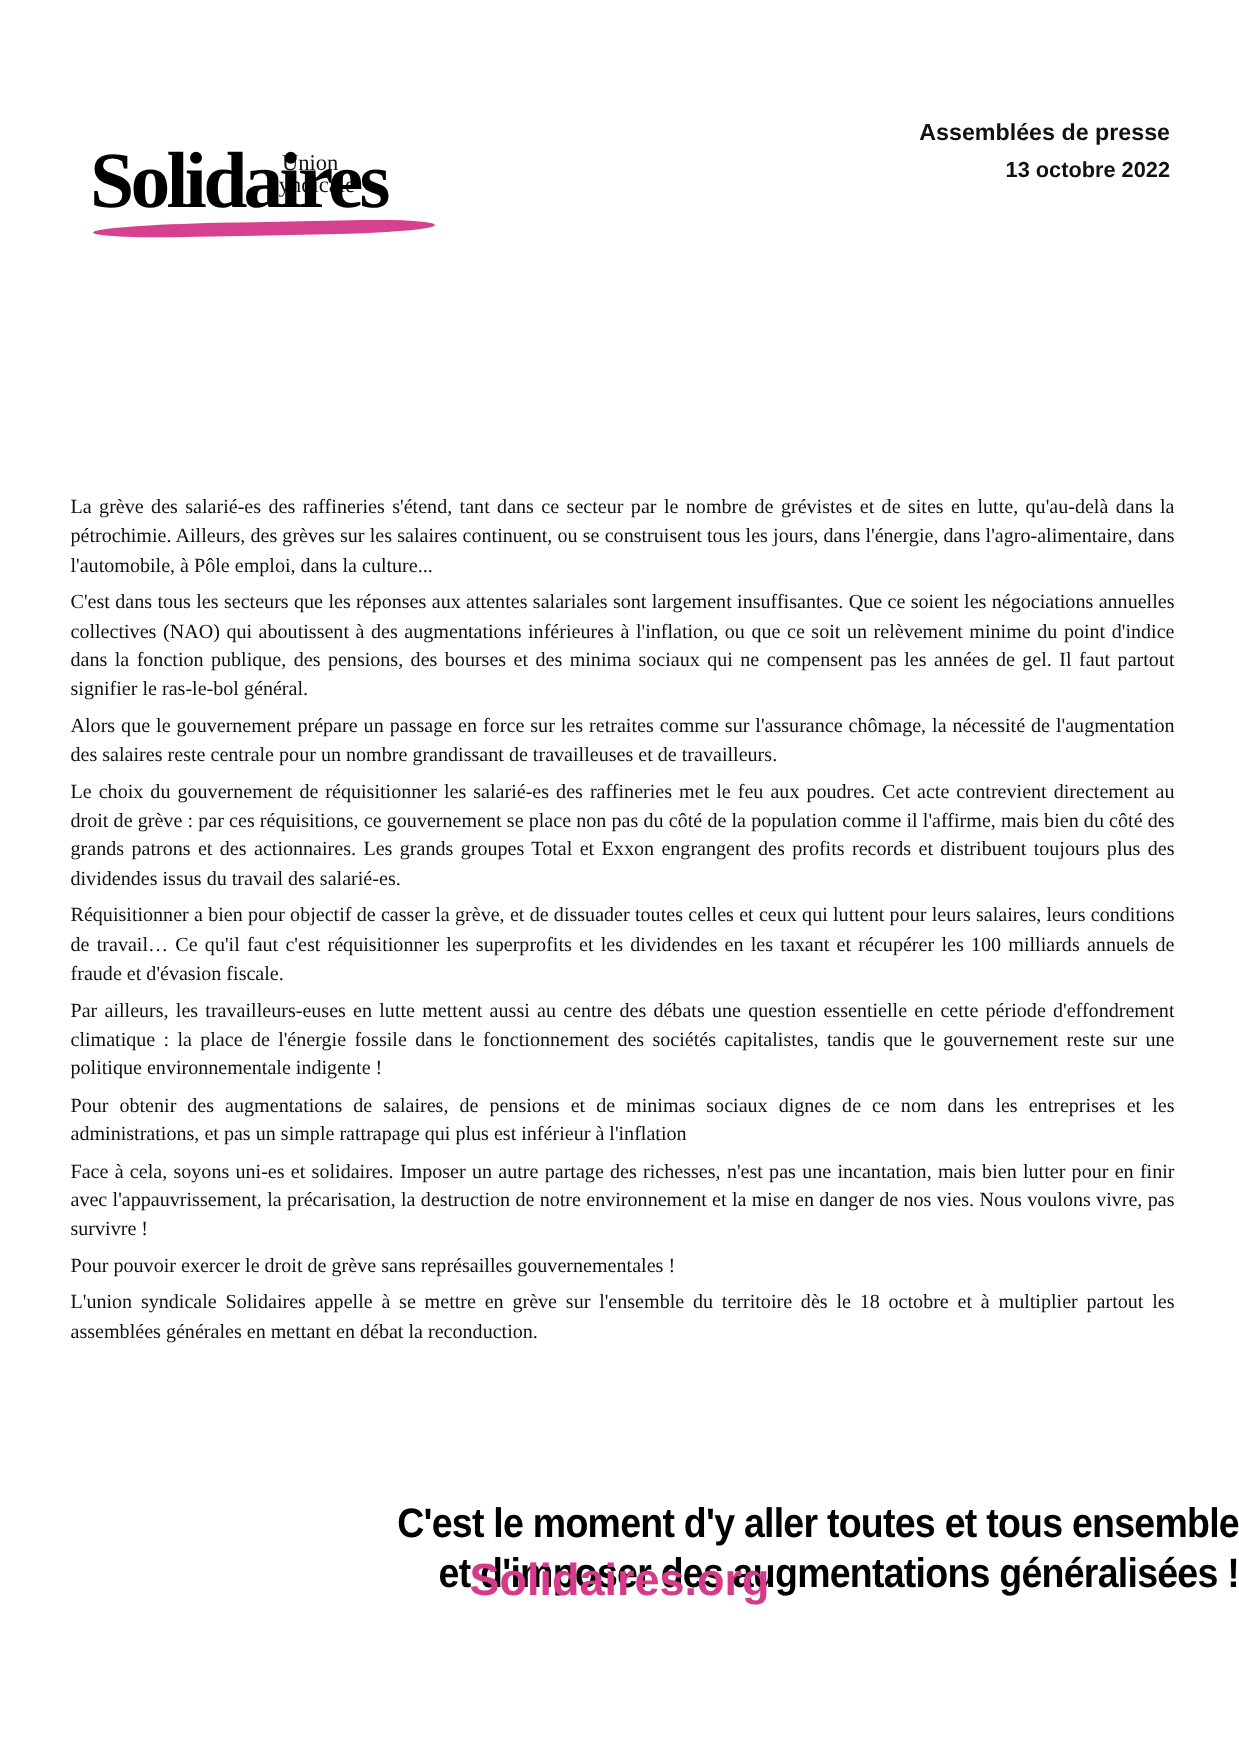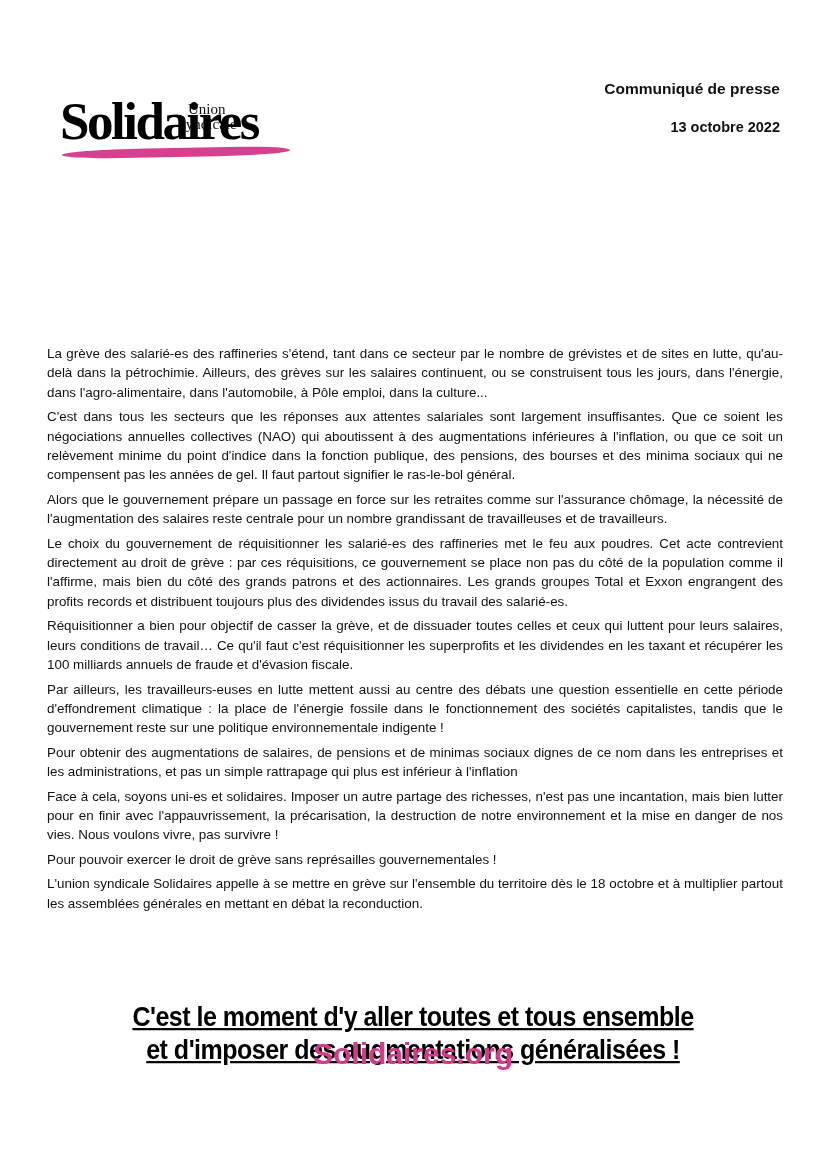--- a/index.html
+++ b/index.html
@@ -69,21 +69,21 @@
     background: #d6418f;
     border-radius: 70% 40% 60% 50% / 100% 90% 100% 90%;
     transform: rotate(-1.1deg);
   }
   .header-right {
     text-align: right;
     padding-top: 24px;
     font-weight: bold;
   }
   .doc-type { font-size: 15.5px; }
-  .doc-date { font-size: 14.5px; margin-top: 21px; }
+  .doc-date { font-size: 14.5px; margin-top: 8px; }
 
   
   .headline {
     position: absolute;
     top: 180px;
     left: 30px;
     right: 30px;
     margin: 0;
     text-align: center;
     color: #e23a8c;
@@ -91,44 +91,44 @@
     letter-spacing: -0.5px;
   }
   .headline .h-line { display: block; transform: scaleY(1.12); }
   .h-line-1 { font-size: 29px; line-height: 44px; }
   .h-line-2 { font-size: 29px; line-height: 44px; letter-spacing: 0.5px; }
   .h-line-3 { font-size: 27px; line-height: 42px; }
 
   
   .body-text {
     position: absolute;
-    top: 344px;
+    top: 328px;
     left: 47px;
     width: 736px;
     font-size: 13.4px;
     line-height: 19.4px;
     text-align: justify;
+    font-family: Liberation Serif, serif;
   }
   .body-text p {
     margin: 0 0 5px 0;
   }
 
   
   .closing {
     position: absolute;
     top: 1000px;
     left: 0;
     right: 0;
-    text-align: center;
+    text-align: right;
     color: #000;
     font-weight: bold;
     font-size: 25px;
     line-height: 33px;
     letter-spacing: -0.5px;
-    text-decoration: underline;
   }
   .closing .c-line { display: block; transform: scaleY(1.1); }
 
   
   .footer {
     position: absolute;
     top: 1037px;
     left: 0;
     right: 0;
     text-align: center;
@@ -149,21 +149,21 @@
   <div class="header">
     <div class="logo">
       <span class="logo-sub">
         <span class="sub-l1">Union</span>
         <span class="sub-l2">syndicale</span>
       </span>
       <span class="logo-main">Solidaires</span>
       <span class="logo-underline"></span>
     </div>
     <div class="header-right">
-      <div class="doc-type">Communiqué de presse</div>
+      <div class="doc-type">Assemblées de presse</div>
       <div class="doc-date">13 octobre 2022</div>
     </div>
   </div>
 
 
   <div class="body-text">
     <p>La grève des salarié-es des raffineries s'étend, tant dans ce secteur par le nombre de grévistes et de sites en lutte, qu'au-delà dans la pétrochimie. Ailleurs, des grèves sur les salaires continuent, ou se construisent tous les jours, dans l'énergie, dans l'agro-alimentaire, dans l'automobile, à Pôle emploi, dans la culture...</p>
     <p>C'est dans tous les secteurs que les réponses aux attentes salariales sont largement insuffisantes. Que ce soient les négociations annuelles collectives (NAO) qui aboutissent à des augmentations inférieures à l'inflation, ou que ce soit un relèvement minime du point d'indice dans la fonction publique, des pensions, des bourses et des minima sociaux qui ne compensent pas les années de gel. Il faut partout signifier le ras-le-bol général.</p>
     <p>Alors que le gouvernement prépare un passage en force sur les retraites comme sur l'assurance chômage, la nécessité de l'augmentation des salaires reste centrale pour un nombre grandissant de travailleuses et de travailleurs.</p>
     <p>Le choix du gouvernement de réquisitionner les salarié-es des raffineries met le feu aux poudres. Cet acte contrevient directement au droit de grève : par ces réquisitions, ce gouvernement se place non pas du côté de la population comme il l'affirme, mais bien du côté des grands patrons et des actionnaires.  Les grands groupes Total et Exxon engrangent des profits records et distribuent toujours plus des dividendes issus du travail des salarié-es.</p>

